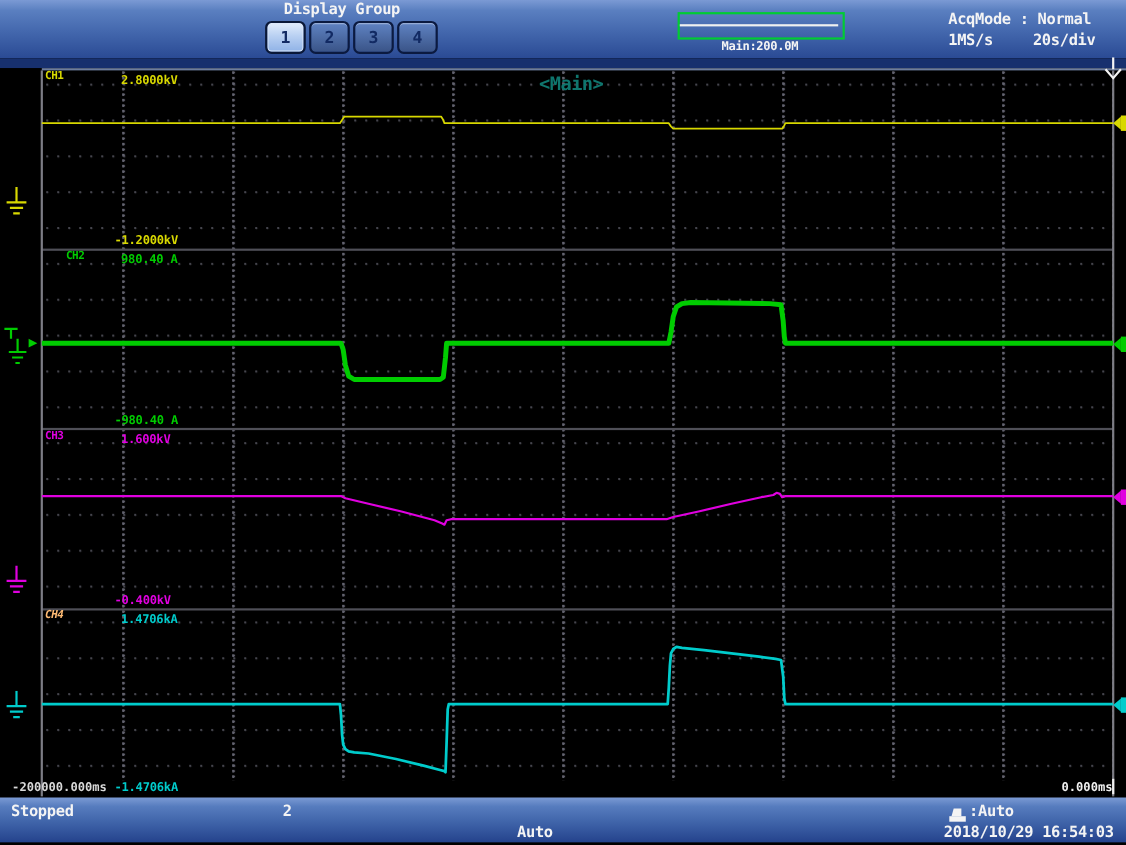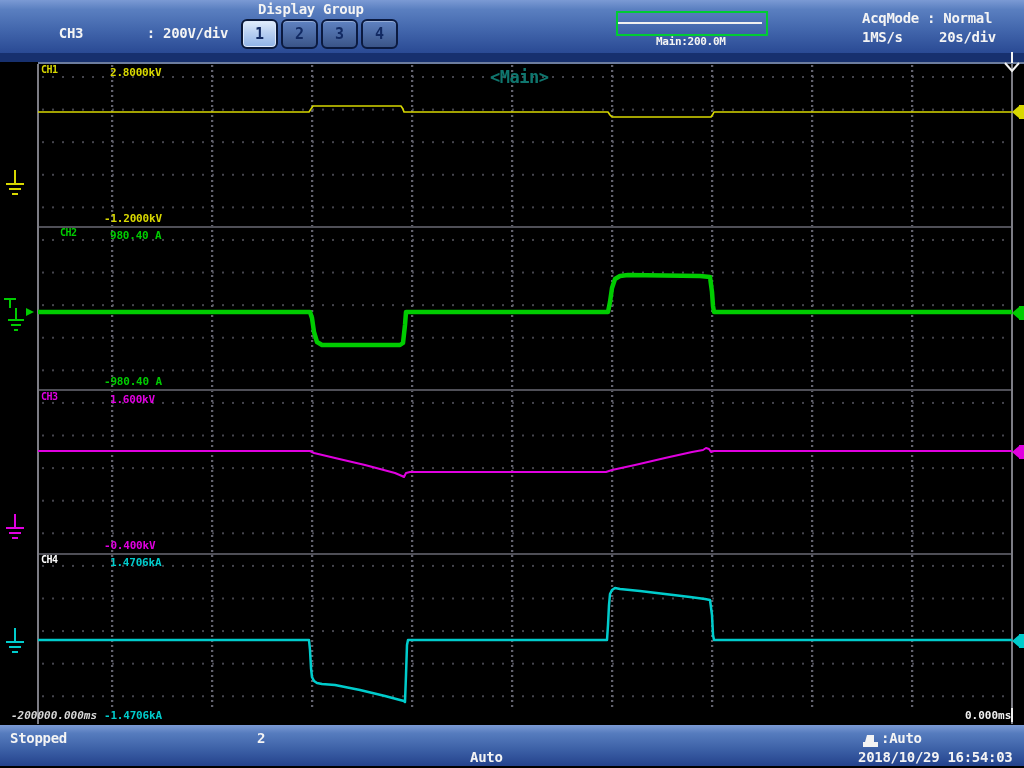--- a/index.html
+++ b/index.html
@@ -61,23 +61,20 @@
   }
   #bottom-strip{left:0;top:766px;width:1024px;height:2px;background:#000;}
   .sb-text{font-size:14px;letter-spacing:-0.3px;white-space:pre;}
 </style>
 </head>
 <body>
 
 <div id="screen">
 
   <div id="top-bar" class="abs">
-    <div class="abs tb-text" style="left:10px;top:9px;">
-      <span style="display:inline-block;width:88px;">CH3</span><span>: 200V/div</span>
-    </div>
 
     <div class="abs tb-text" style="left:258px;top:1px;">Display Group</div>
     <div class="abs" style="left:241px;top:19px;display:flex;gap:3px;">
       <div class="dg-btn active">1</div>
       <div class="dg-btn">2</div>
       <div class="dg-btn">3</div>
       <div class="dg-btn">4</div>
     </div>
 
     <div id="acq-window" class="abs">
@@ -107,25 +104,25 @@
     <div class="abs ch-val" style="left: 104px; top: 150px; color: rgb(216, 216, 0);">-1.2000kV</div>
 
     <div class="abs ch-name" style="left: 41px; top: 165px; color: rgb(0, 204, 0); margin-left: 19px;">CH2</div>
     <div class="abs ch-val" style="left: 110px; top: 167px; color: rgb(0, 204, 0);">980.40 A</div>
     <div class="abs ch-val" style="left: 104px; top: 313px; color: rgb(0, 204, 0);">-980.40 A</div>
 
     <div class="abs ch-name" style="left: 41px; top: 329px; color: rgb(224, 0, 224);">CH3</div>
     <div class="abs ch-val" style="left: 110px; top: 331px; color: rgb(224, 0, 224);">1.600kV</div>
     <div class="abs ch-val" style="left: 104px; top: 477px; color: rgb(224, 0, 224);">-0.400kV</div>
 
-    <div class="abs ch-name" style="left: 41px; top: 492px; color: #ffffff;">CH4</div>
+    <div class="abs ch-name" style="left: 41px; top: 492px; color: #fdba74; font-style: italic;">CH4</div>
     <div class="abs ch-val" style="left: 110px; top: 494px; color: rgb(0, 204, 204);">1.4706kA</div>
     <div class="abs ch-val" style="left: 104px; top: 647px; color: rgb(0, 204, 204);">-1.4706kA</div>
 
-    <div class="abs time-label" style="left:11px;top:647px;color:#d8d8d8;font-style:italic;">-200000.000ms</div>
+    <div class="abs time-label" style="left:11px;top:647px;color:#d8d8d8;">-200000.000ms</div>
     <div class="abs time-label" style="left:965px;top:647px;color:#f0f0f0;">0.000ms</div>
     <div class="abs" style="left:1011px;top:646px;width:2px;height:14px;background:#f0f0f0;z-index:4;"></div>
 
     <div class="abs left-marker" style="left: 3px; top: 108px; color: rgb(216, 216, 0);">
       <svg width="26" height="30">
           <g stroke="currentColor" stroke-width="2" fill="none">
         <path d="M12 0 V14"></path>
             <path d="M3 14 H21"></path>
             <path d="M6 19 H18"></path>
             <path d="M9 24 H15"></path>

